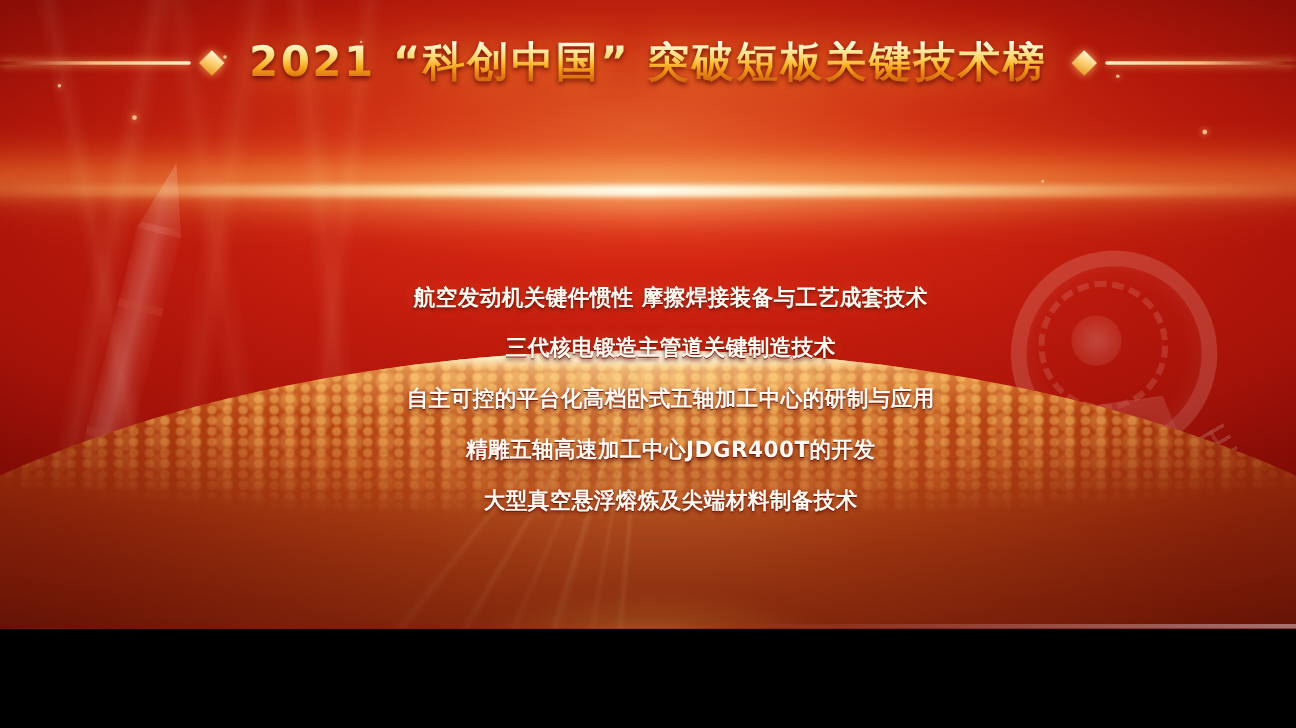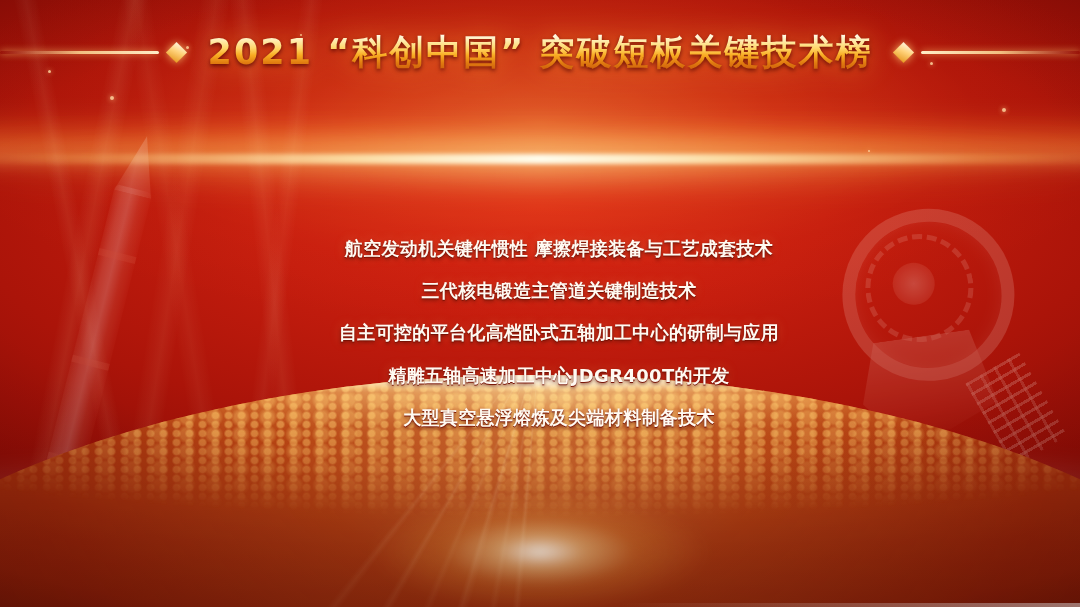--- a/index.html
+++ b/index.html
@@ -2,21 +2,21 @@
 <html lang="zh"><head>
 <meta charset="utf-8">
 <title>2021 科创中国 突破短板关键技术榜</title>
 <style>
   html,body{margin:0;padding:0;background:#000;}
   body{
     font-family:"Liberation Sans","DejaVu Sans",sans-serif;
   }
   #stage{
     position:relative;
-    width:1080px;height:607px;
+    width:1080px;height:524px;
     overflow:hidden;
     background:#8e0d08;
   }
 
   
   .bg{position:absolute;inset:0;pointer-events:none;}
 
   
   .bg-base{
     background:

